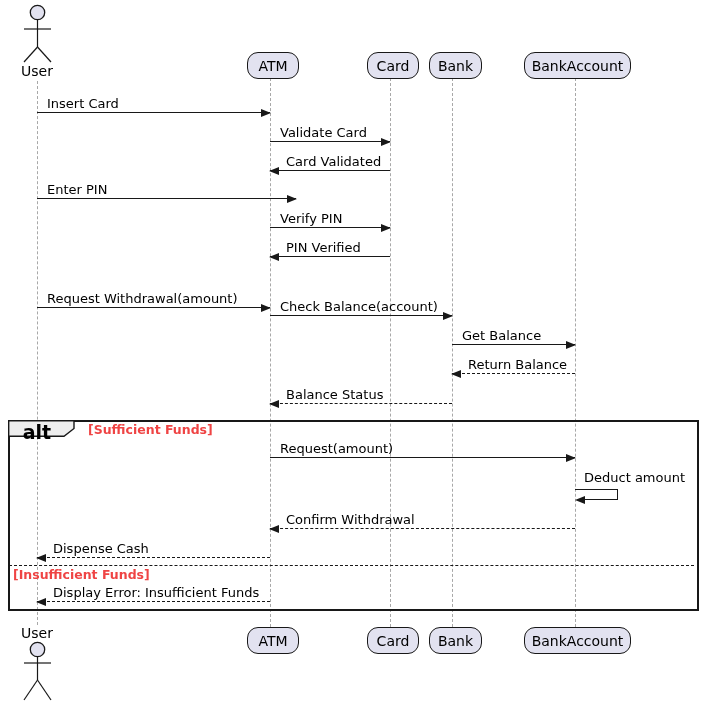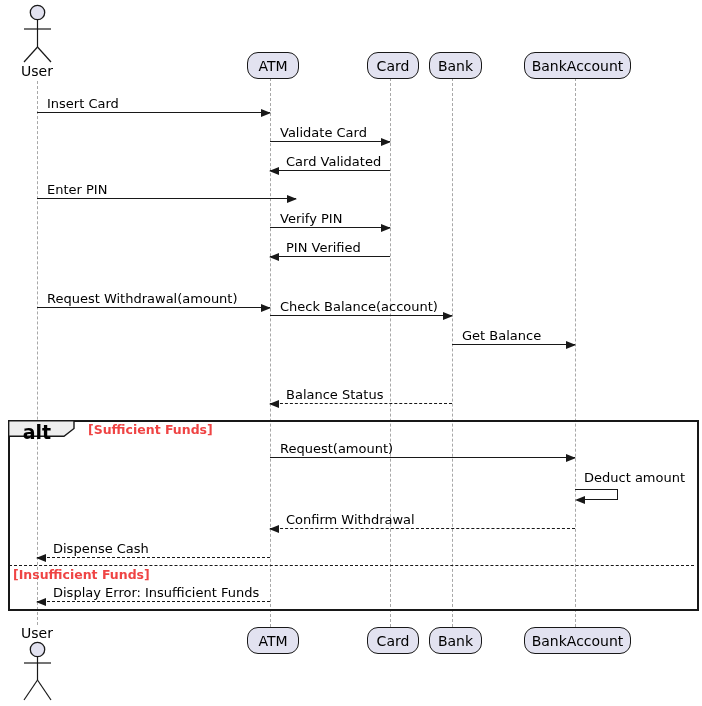--- a/index.html
+++ b/index.html
@@ -104,20 +104,25 @@
   <div class="msg ltr" style="left:270px; top:299px; width:182px;text-align:center;">
     <div class="lbl">Check Balance(account)</div>
     <div class="line"></div>
     <div class="ah"></div>
   </div>
   <div class="msg ltr" style="left:452px; top:328px; width:123px;">
     <div class="lbl">Get Balance</div>
     <div class="line"></div>
     <div class="ah"></div>
   </div>
+  <div class="msg rtl dashed" style="left:452px; top:357px; width:123px;">
+    <div class="lbl">Return Balance</div>
+    <div class="line"></div>
+    <div class="ah"></div>
+  </div>
   <div class="msg rtl dashed" style="left:270px; top:387px; width:182px;">
     <div class="lbl">Balance Status</div>
     <div class="line"></div>
     <div class="ah"></div>
   </div>
   <div class="msg ltr" style="left:270px; top:441px; width:305px;">
     <div class="lbl">Request(amount)</div>
     <div class="line"></div>
     <div class="ah"></div>
   </div>

